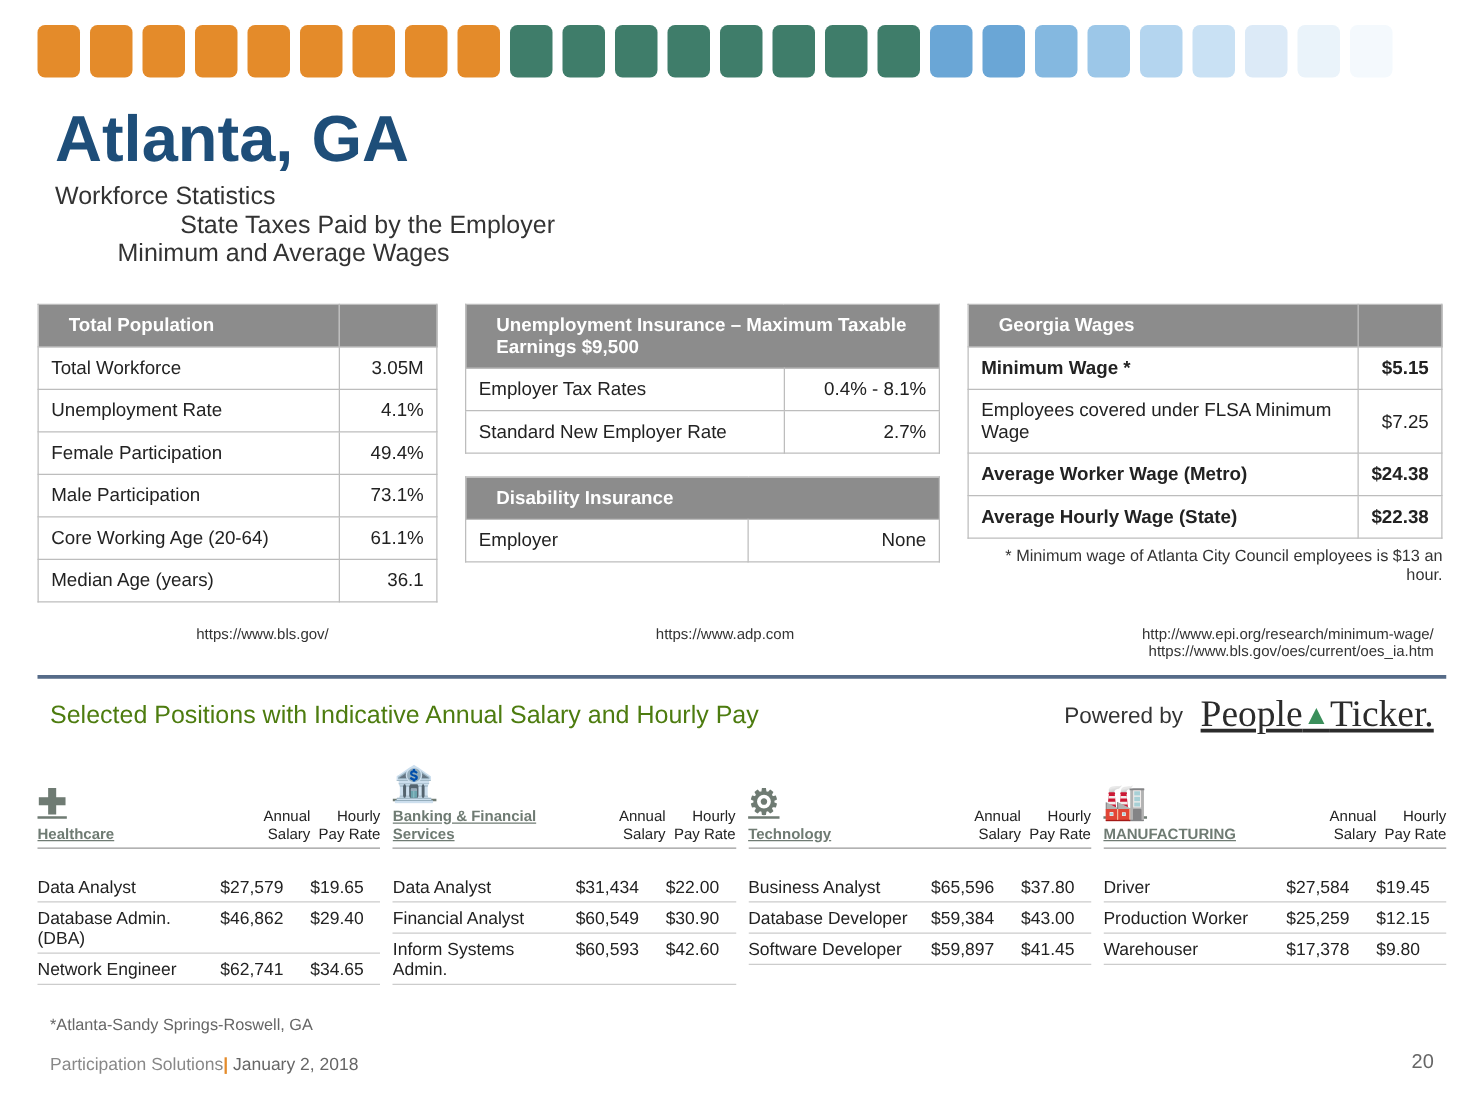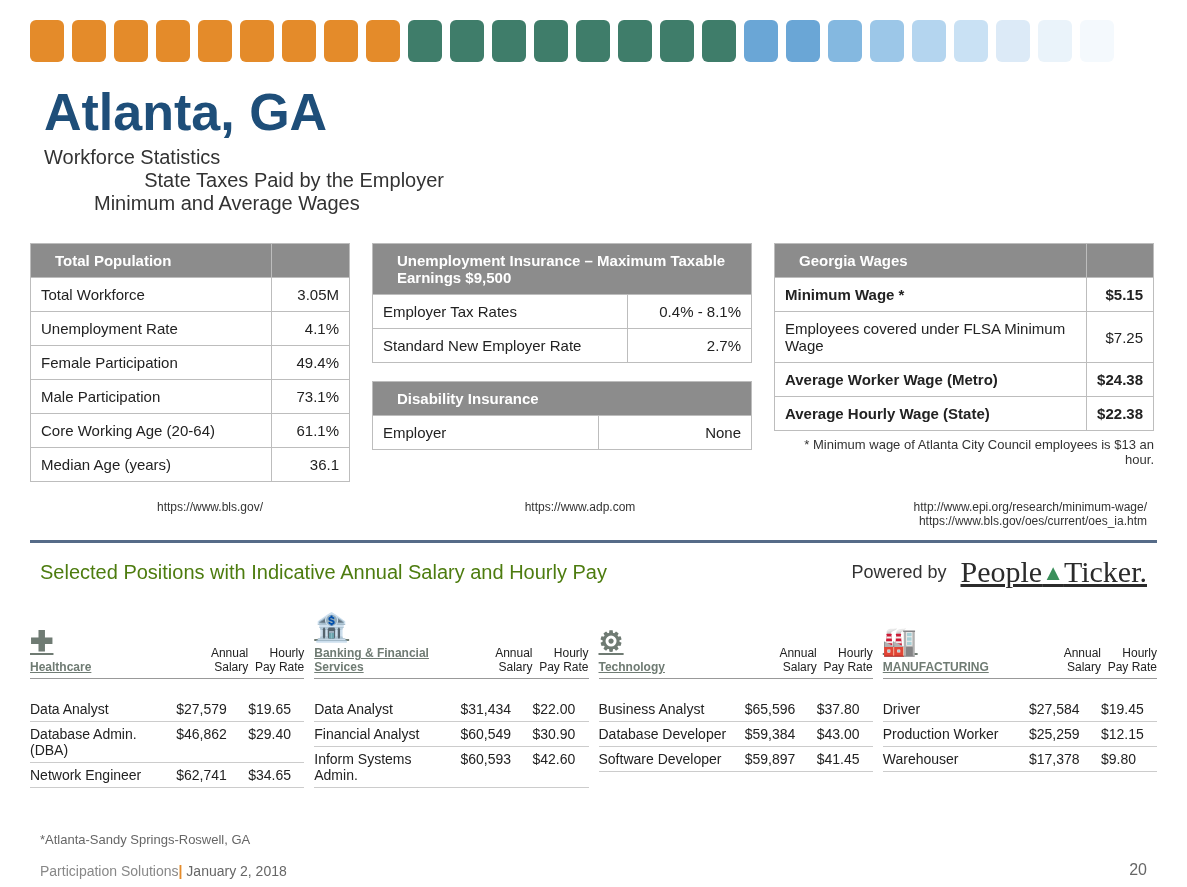--- a/index.html
+++ b/index.html
@@ -158,21 +158,21 @@
     display: flex;
     font-size: 14px;
     padding: 4px 0;
     border-bottom: 1px solid #ccc;
   }
   .pos-row .name { flex: 1; }
   .pos-row .val { width: 56px; text-align: left; margin-left: 16px; }
 
   .bottom {
     position: absolute;
-    bottom: 8px;
+    bottom: 28px;
     left: 40px;
     right: 40px;
     margin-top: 36px;
   }
   .geo-note { font-size: 13px; color: #666; }
   .footer-line {
     display: flex;
     justify-content: space-between;
     align-items: flex-end;
     margin-top: 14px;

